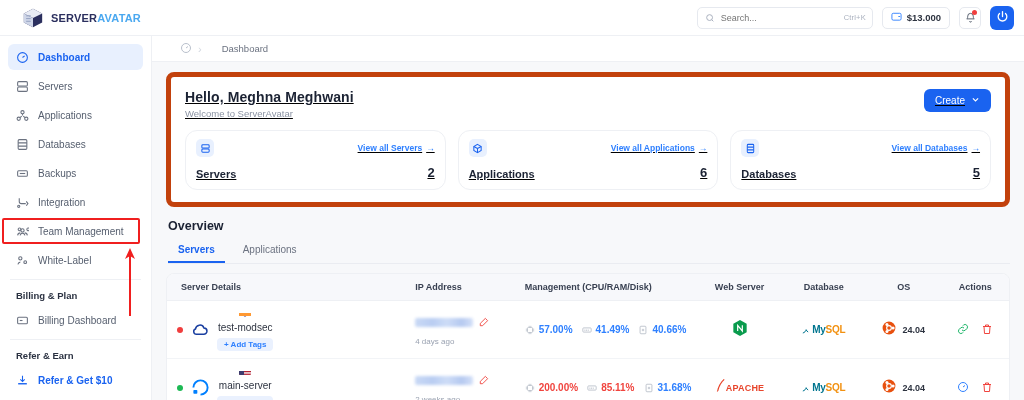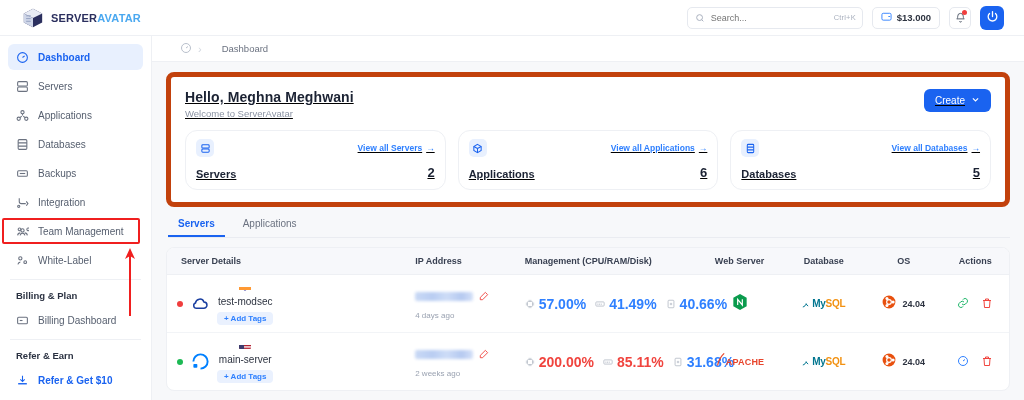--- a/index.html
+++ b/index.html
@@ -7,21 +7,21 @@
     width: 1024px; height: 400px;
     font-family: "Liberation Sans", sans-serif;
     background: #ffffff;
     overflow: hidden;
   }
   .app { position: relative; width: 1024px; height: 400px; display: flex; flex-direction: column; }
 
   
   .topbar {
     height: 28px; min-height: 36px; display: flex; align-items: center;
-    background: #fff; border-bottom: 1px solid #eef0f4; padding: 0 12px 0 0; gap: 16px;
+    background: #fff; border-bottom: 1px solid #eef0f4; padding: 0 2px 0 0; gap: 16px;
   }
   .brand { width: 152px; display: flex; align-items: center; gap: 7px; padding-left: 22px; }
   .logo-box { width: 22px; height: 22px; position: relative; }
   .logo-txt { font-size: 11px; font-weight: bold; letter-spacing: .2px; }
   .logo-txt .s1 { color: #2b2f5e; }
   .logo-txt .s2 { color: #4aa8f0; }
 
   .topbar-right { margin-left: auto; display: flex; align-items: center; gap: 9px; padding-right: 8px; }
   .search-box {
     width: 176px; height: 22px; border: 1px solid #e6e9ef; border-radius: 5px;
@@ -144,21 +144,21 @@
     color: #2f80ff; font-size: 8px; font-weight: bold; border-radius: 4px; padding: 2px 7px;
   }
   .ip-row { display: flex; align-items: center; gap: 5px; }
   .ip-blur {
     width: 58px; height: 9px; border-radius: 2px;
     background: linear-gradient(90deg,#c9d9f5,#b9cdf2 30%,#cddcf7 55%,#b5c9f0 80%,#d4e0f8);
     filter: blur(1.4px);
   }
   .ip-age { font-size: 8px; color: #9aa2b1; margin-top: 5px; }
   .res-row { display: flex; align-items: center; gap: 9px; }
-  .res { display: flex; align-items: center; gap: 4px; font-size: 14px; font-weight: bold; }
+  .res { display: flex; align-items: center; gap: 4px; font-size: 10px; font-weight: bold; }
   .res.blue { color: #2f80ff; }
   .res.red { color: #f0443e; }
   .res-ico { opacity: .55; display: flex; }
   .ws-cell { display: flex; align-items: center; }
   .apache-txt { font-size: 9px; font-weight: bold; color: #e8452c; letter-spacing: .2px; }
   .mysql-txt { font-size: 10px; font-weight: bold; letter-spacing: -.3px; }
   .mysql-txt .my { color: #00758f; }
   .mysql-txt .sql { color: #f29111; }
   .os-cell { display: flex; align-items: center; gap: 6px; }
   .os-txt { font-size: 9px; font-weight: bold; color: #2d3340; }
@@ -438,20 +438,21 @@
                 </span>
               </div>
               <div class="stat-bot">
                 <span class="stat-label">Databases</span>
                 <span class="stat-val">5</span>
               </div>
             </div>
           </div>
         </div>
 
+        <div class="ov-title">Overview</div>
 
         <div class="tabs">
           <div class="tab active">Servers</div>
           <div class="tab">Applications</div>
         </div>
 
         <div class="table-card">
           <table>
             <colgroup>
               <col style="width:29%">

